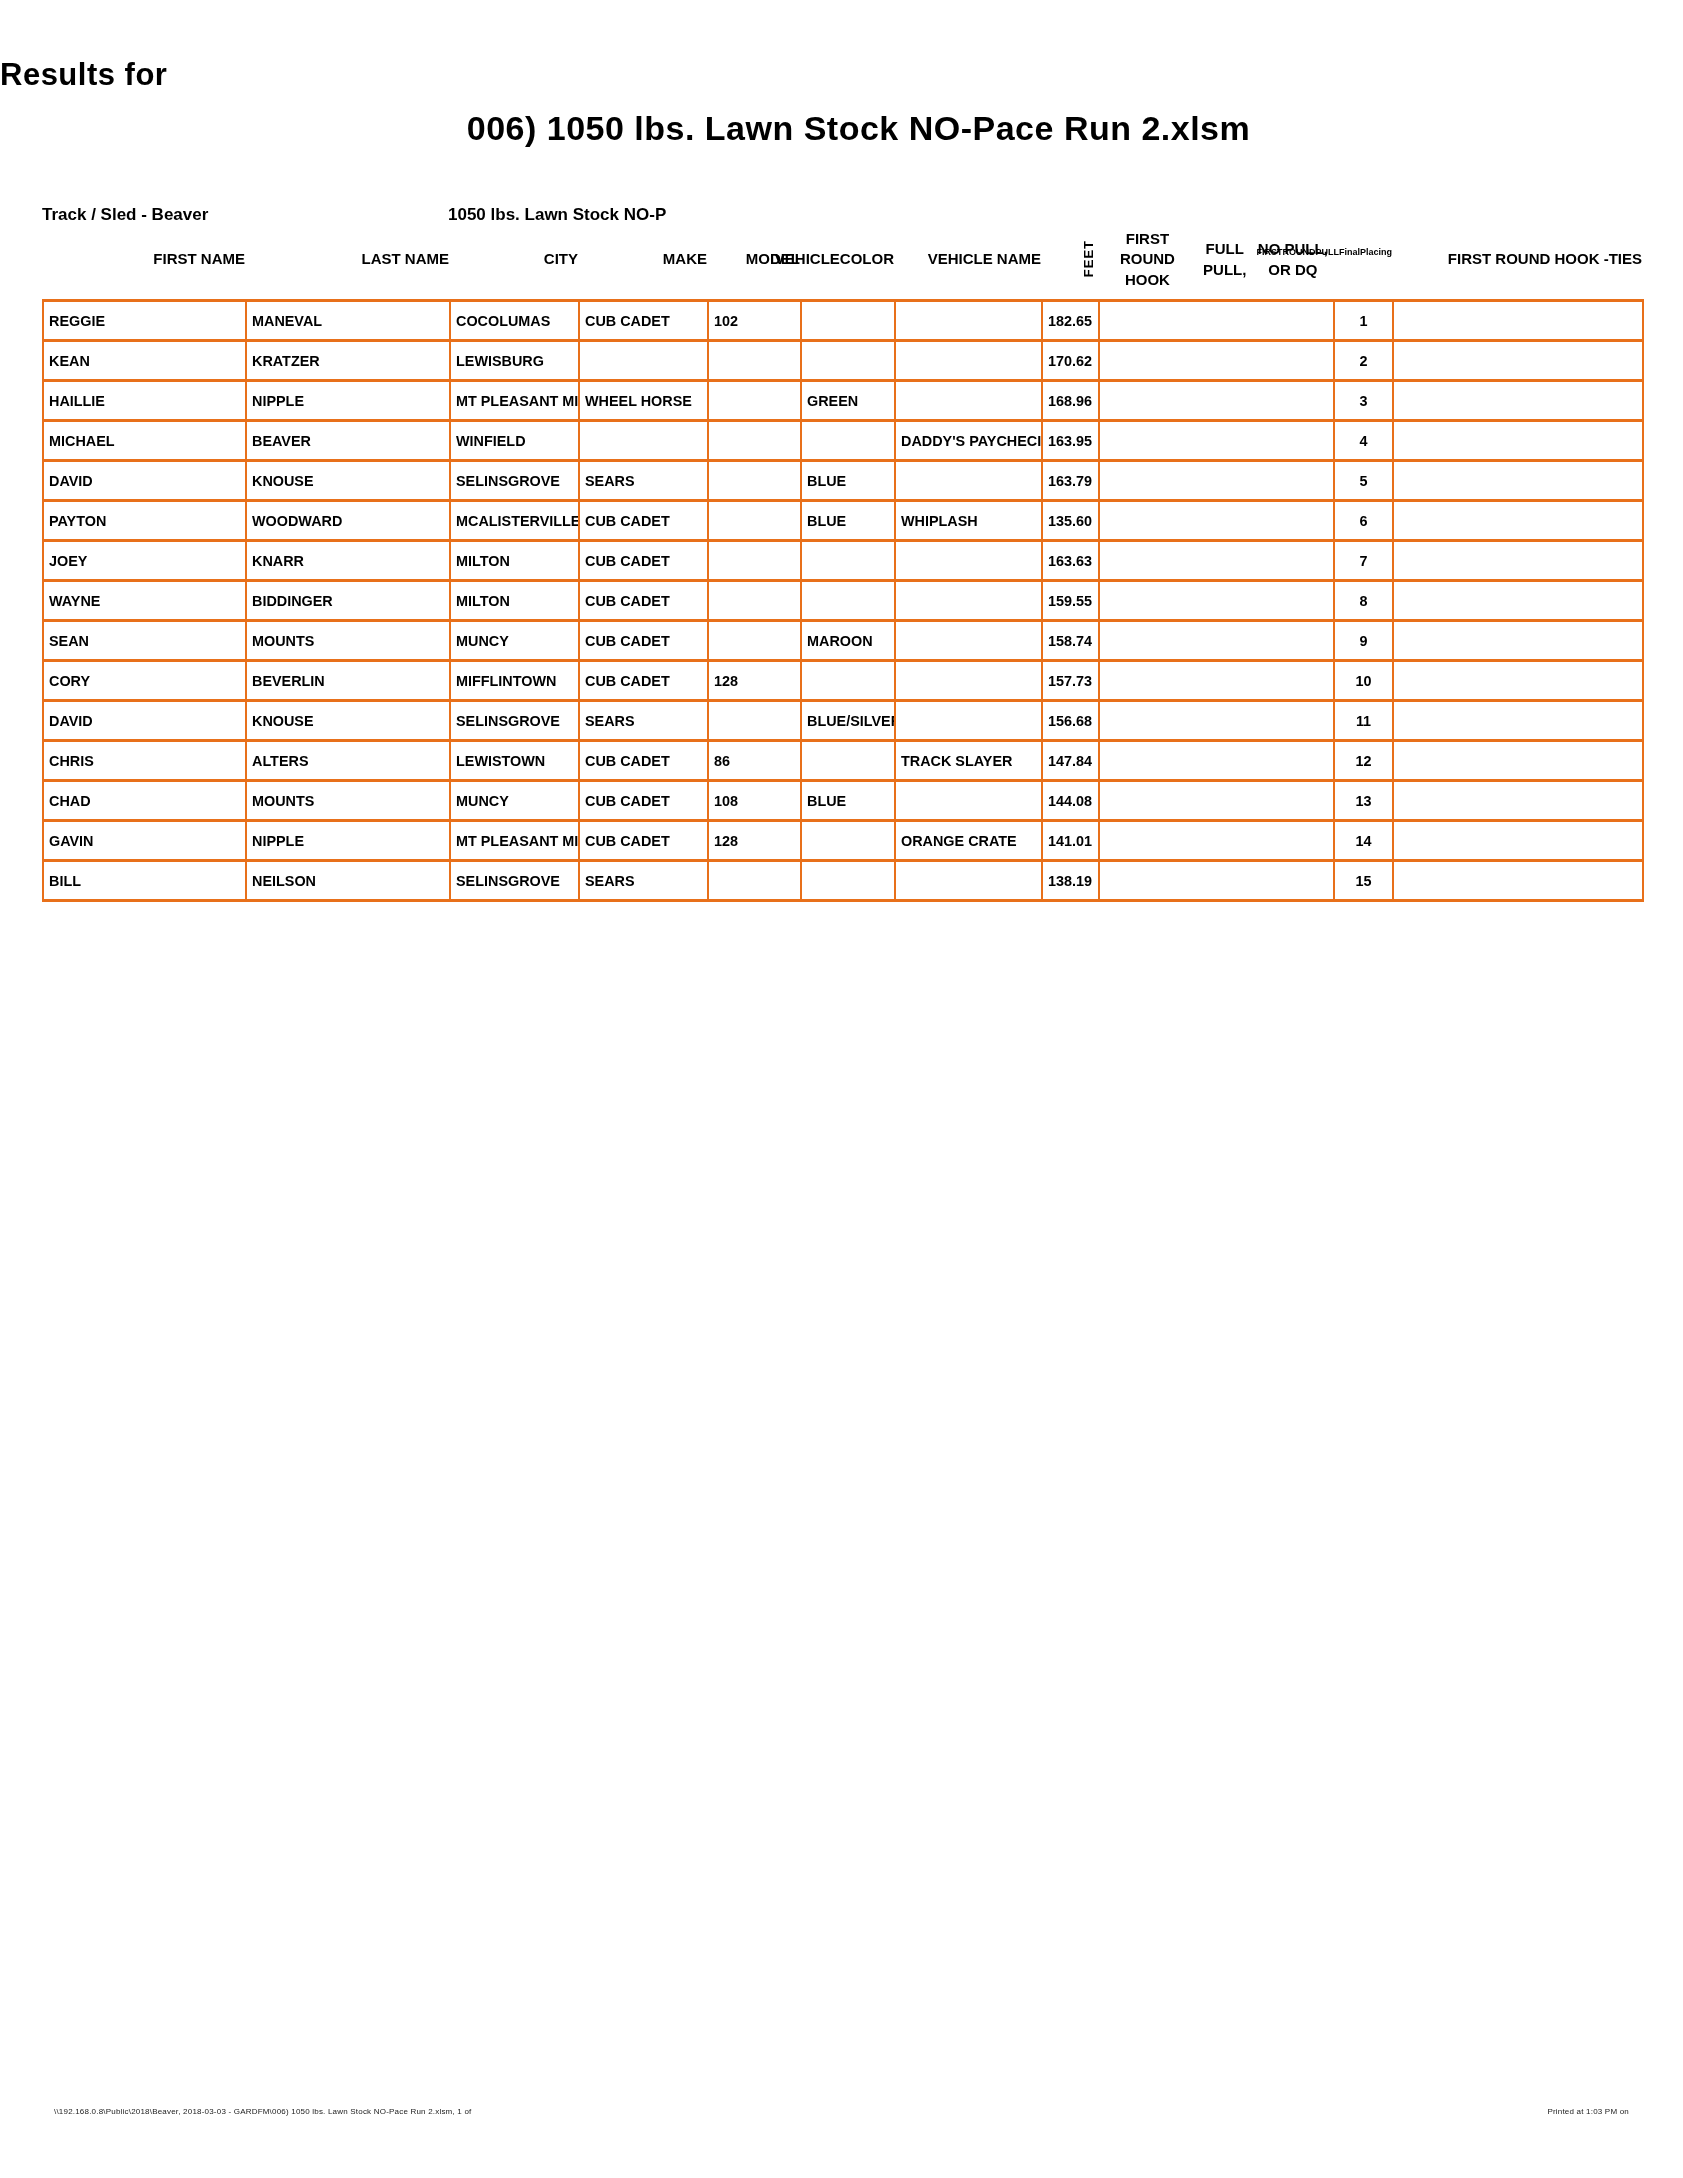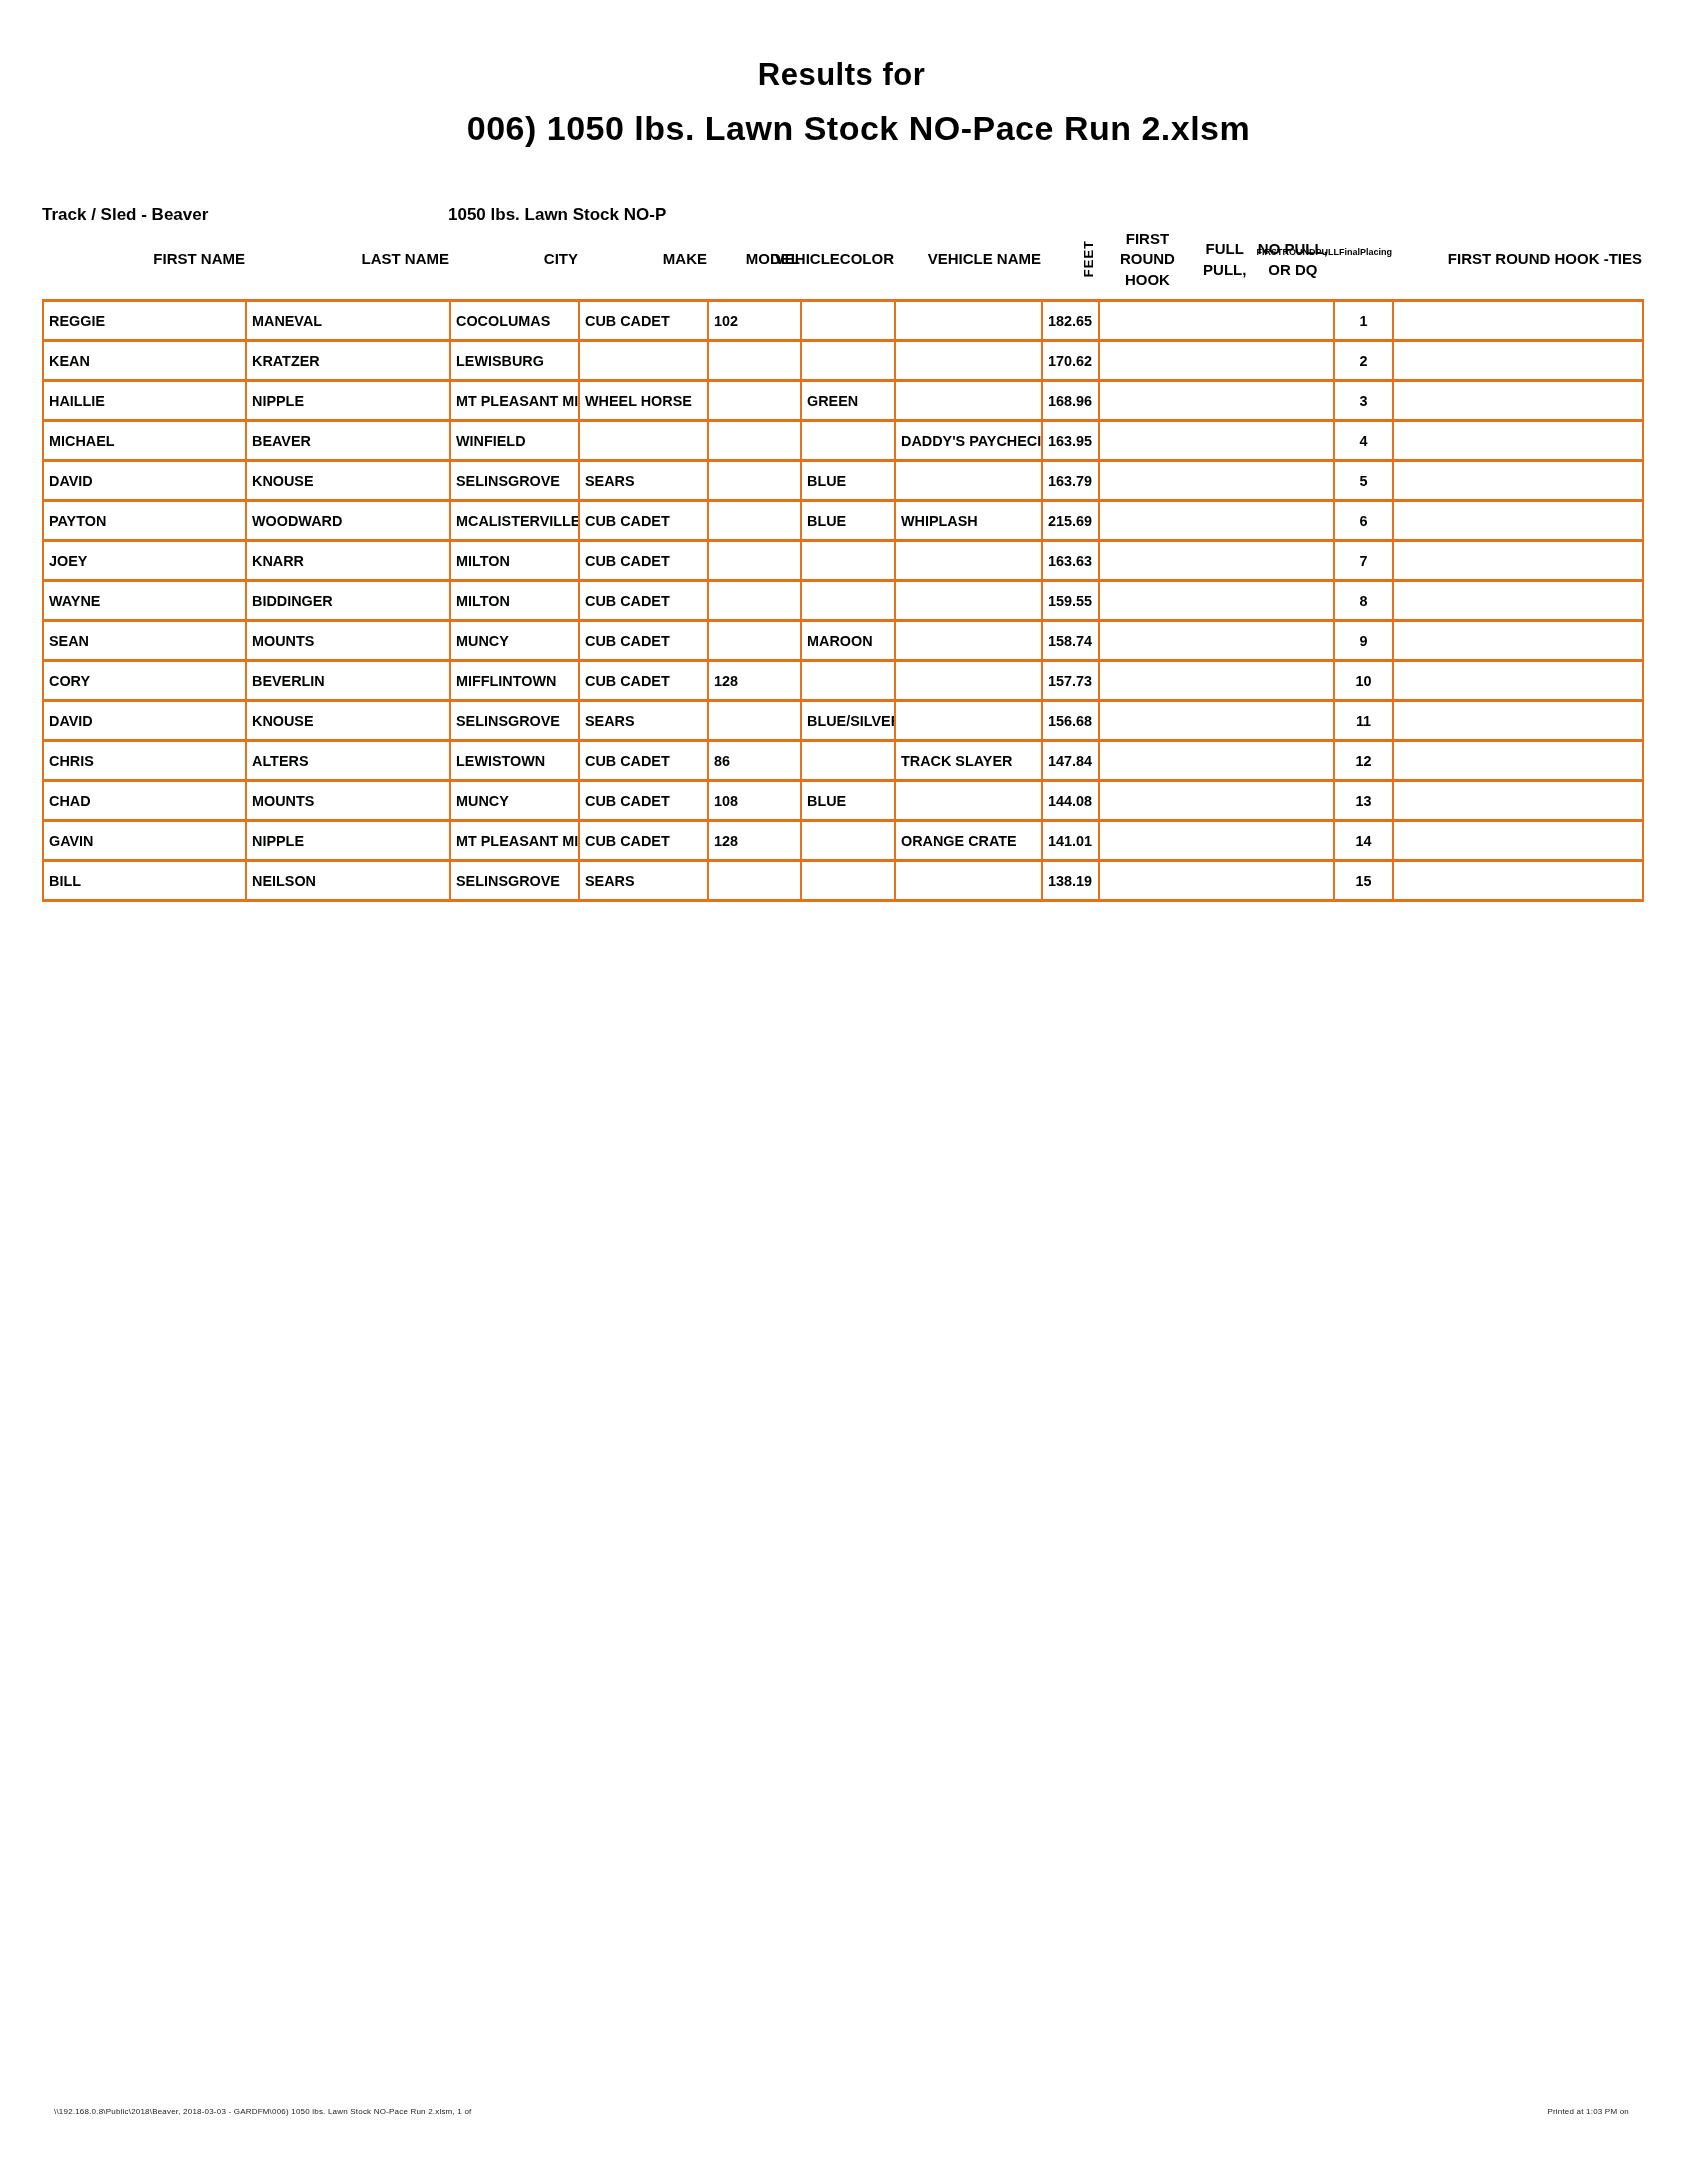--- a/index.html
+++ b/index.html
@@ -7,21 +7,21 @@
   html,body { width:1683px; height:2178px; }
   body {
     position:relative;
     background:#ffffff;
     font-family:"Liberation Sans", sans-serif;
     color:var(--ink);
     overflow:hidden;
   }
   .title1 {
     position:absolute; top:57px; left:0; width:1683px;
-    text-align:center; font-size:31px; font-weight:bold; letter-spacing:0.5px;
+    font-size:31px; font-weight:bold; letter-spacing:0.5px;
   }
   .title2 {
     position:absolute; top:109px; left:17px; width:1683px;
     text-align:center; font-size:34px; font-weight:bold; letter-spacing:0.5px;
   }
   .meta-track {
     position:absolute; top:205px; left:42px;
     font-size:17px; font-weight:bold;
   }
   .meta-class {
@@ -206,21 +206,21 @@
         <td></td>
       </tr>
       <tr>
         <td>PAYTON</td>
         <td>WOODWARD</td>
         <td>MCALISTERVILLE</td>
         <td>CUB CADET</td>
         <td></td>
         <td>BLUE</td>
         <td>WHIPLASH</td>
-        <td>215.69</td>
+        <td>135.60</td>
         <td></td>
         <td class="center">6</td>
         <td></td>
       </tr>
       <tr>
         <td>JOEY</td>
         <td>KNARR</td>
         <td>MILTON</td>
         <td>CUB CADET</td>
         <td></td>

